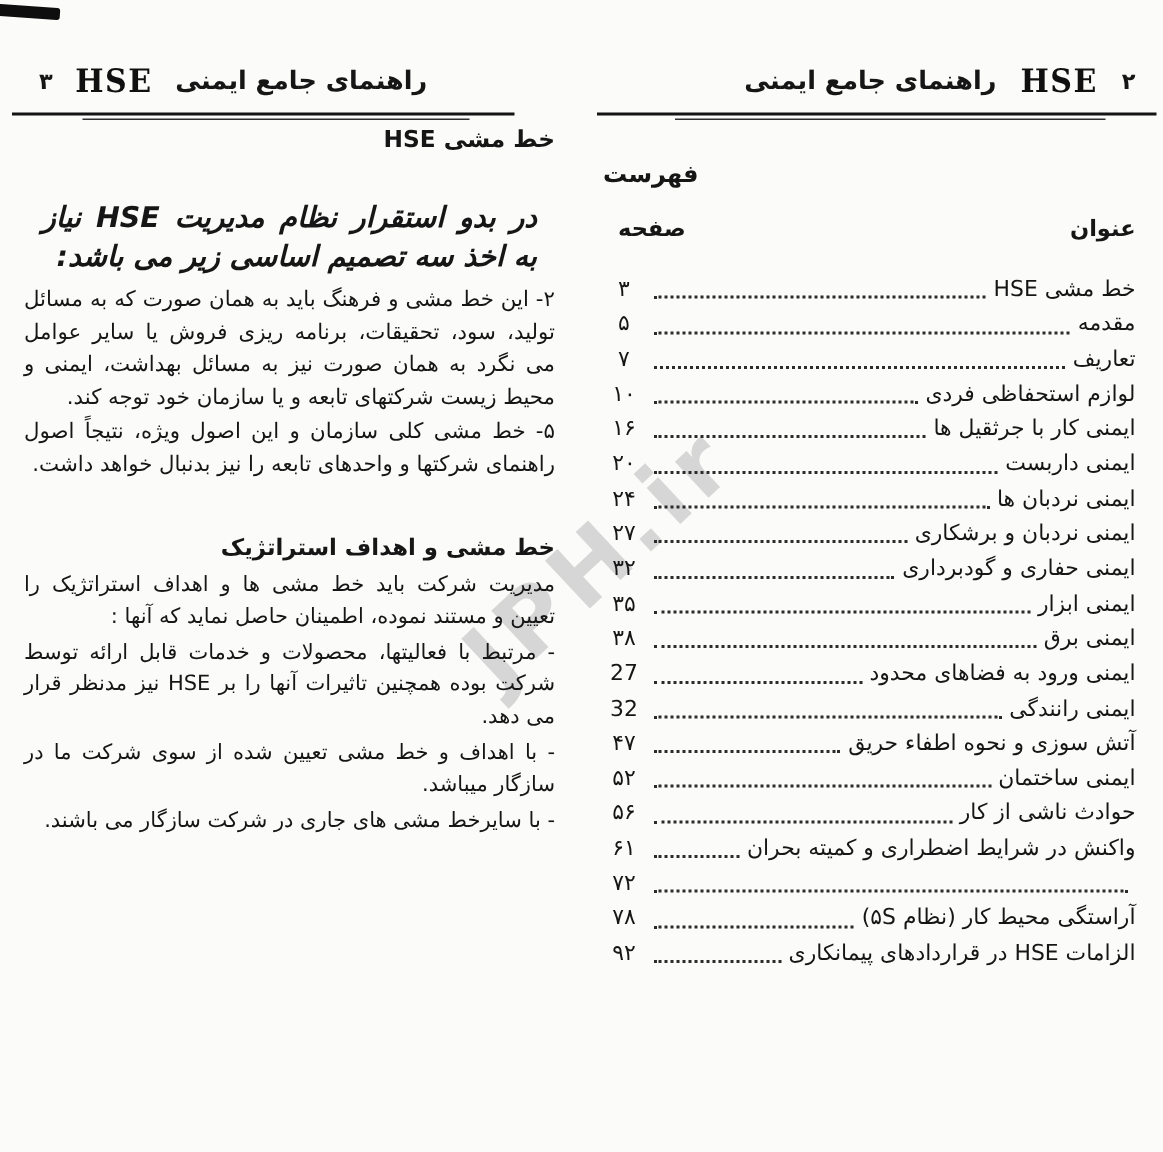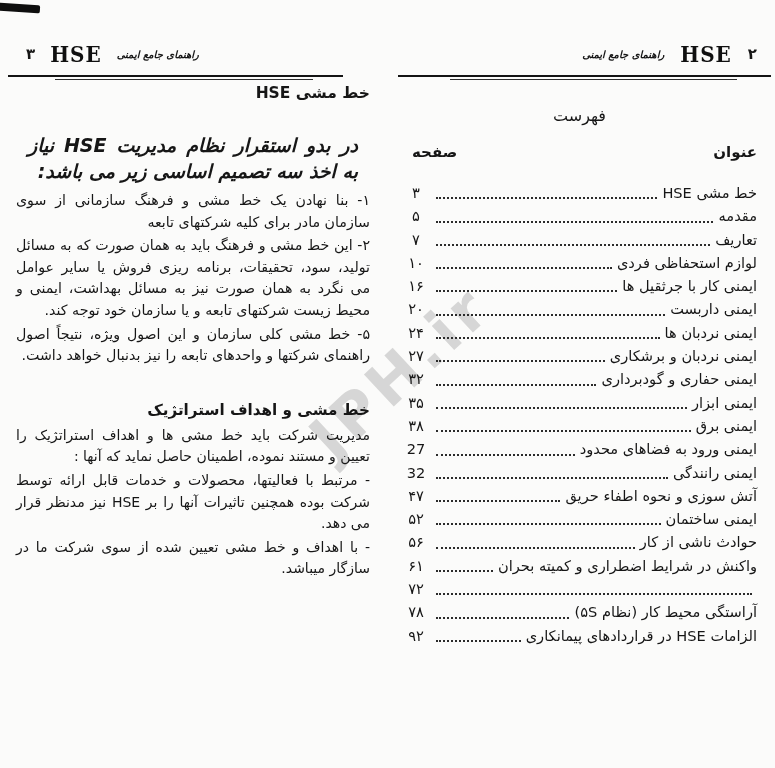--- a/index.html
+++ b/index.html
@@ -38,21 +38,21 @@
     display:flex;align-items:center;
   }
   .page-left .header{left:26px;gap:15px;}
   .page-right .header{right:18px;gap:16px;}
   .pagenum{font-size:15px;font-weight:bold;}
   .logo{
     font-family:"DejaVu Serif",serif;font-weight:bold;
     font-size:20px;letter-spacing:1px;color:#101010;
     transform:scaleY(1.08);
   }
-  .htitle{font-size:10px;font-weight:bold;white-space:nowrap;font-style:italic;}
+  .htitle{font-size:17px;font-weight:bold;white-space:nowrap;}
 
   
   .rule{position:absolute;top:75px;height:8px;}
   .page-left .rule{left:8px;right:44px;}
   .page-right .rule{left:10px;right:4px;}
   .rule::before{
     content:"";position:absolute;left:0;right:0;top:0;
     border-top:2.5px solid #141414;
   }
   .rule::after{
@@ -69,21 +69,21 @@
   .intro{font-size:19px;font-weight:bold;line-height:26px;margin:0 12px 6px;font-style:italic;}
   .item{font-size:14.2px;line-height:21.6px;margin:0 0 2px;}
   .h2{font-size:15.2px;font-weight:bold;margin:34px 0 6px;}
   .para{font-size:14px;line-height:21.6px;margin:0 0 2px;}
 
   
   .toc{
     position:absolute;top:106px;left:14px;right:18px;
     direction:rtl;
   }
-  .toc-heading{text-align:center;font-size:16px;font-weight:normal;margin:0 0 18px;}
+  .toc-heading{text-align:left;font-size:16px;font-weight:bold;margin:0 0 18px;}
   .toc-cols{
     display:flex;justify-content:space-between;align-items:center;
     font-size:15px;font-weight:bold;margin:0 0 20px;
   }
   .toc-cols .col-page{margin-left:10px;}
   .toc-row{
     display:flex;align-items:flex-end;height:23.3px;font-size:14.6px;
   }
   .toc-row .t{white-space:nowrap;line-height:23.3px;}
   .toc-row .dots{
@@ -104,27 +104,27 @@
     <div class="header">
       <span class="pagenum">۳</span>
       <span class="logo">HSE</span>
       <span class="htitle">راهنمای جامع ایمنی</span>
     </div>
     <div class="rule"></div>
 
     <div class="content">
       <div class="h1">خط مشی HSE</div>
       <p class="intro">در بدو استقرار نظام مدیریت HSE نیاز به اخذ سه تصمیم اساسی زیر می باشد:</p>
-      <p class="item">۱- بنا نهادن یک خط مشی و فرهنگ سازمانی از سوی سازمان مادر برای کلیه شرکتهای تابعه</p>
       <p class="item">۲- این خط مشی و فرهنگ باید به همان صورت که به مسائل تولید، سود، تحقیقات، برنامه ریزی فروش یا سایر عوامل می نگرد به همان صورت نیز به مسائل بهداشت، ایمنی و محیط زیست شرکتهای تابعه و یا سازمان خود توجه کند.</p>
       <p class="item">۵- خط مشی کلی سازمان و این اصول ویژه، نتیجاً اصول راهنمای شرکتها و واحدهای تابعه را نیز بدنبال خواهد داشت.</p>
       <div class="h2">خط مشی و اهداف استراتژیک</div>
       <p class="para">مدیریت شرکت باید خط مشی ها و اهداف استراتژیک را تعیین و مستند نموده، اطمینان حاصل نماید که آنها :</p>
       <p class="para">- مرتبط با فعالیتها، محصولات و خدمات قابل ارائه توسط شرکت بوده همچنین تاثیرات آنها را بر HSE نیز مدنظر قرار می دهد.</p>
       <p class="para">- با اهداف و خط مشی تعیین شده از سوی شرکت ما در سازگار میباشد.</p>
+      <p class="para">- با سایرخط مشی های جاری در شرکت سازگار می باشند.</p>
     </div>
   </div>
 
   <div class="page page-right">
     <div class="header">
       <span class="htitle">راهنمای جامع ایمنی</span>
       <span class="logo">HSE</span>
       <span class="pagenum">۲</span>
     </div>
     <div class="rule"></div>

